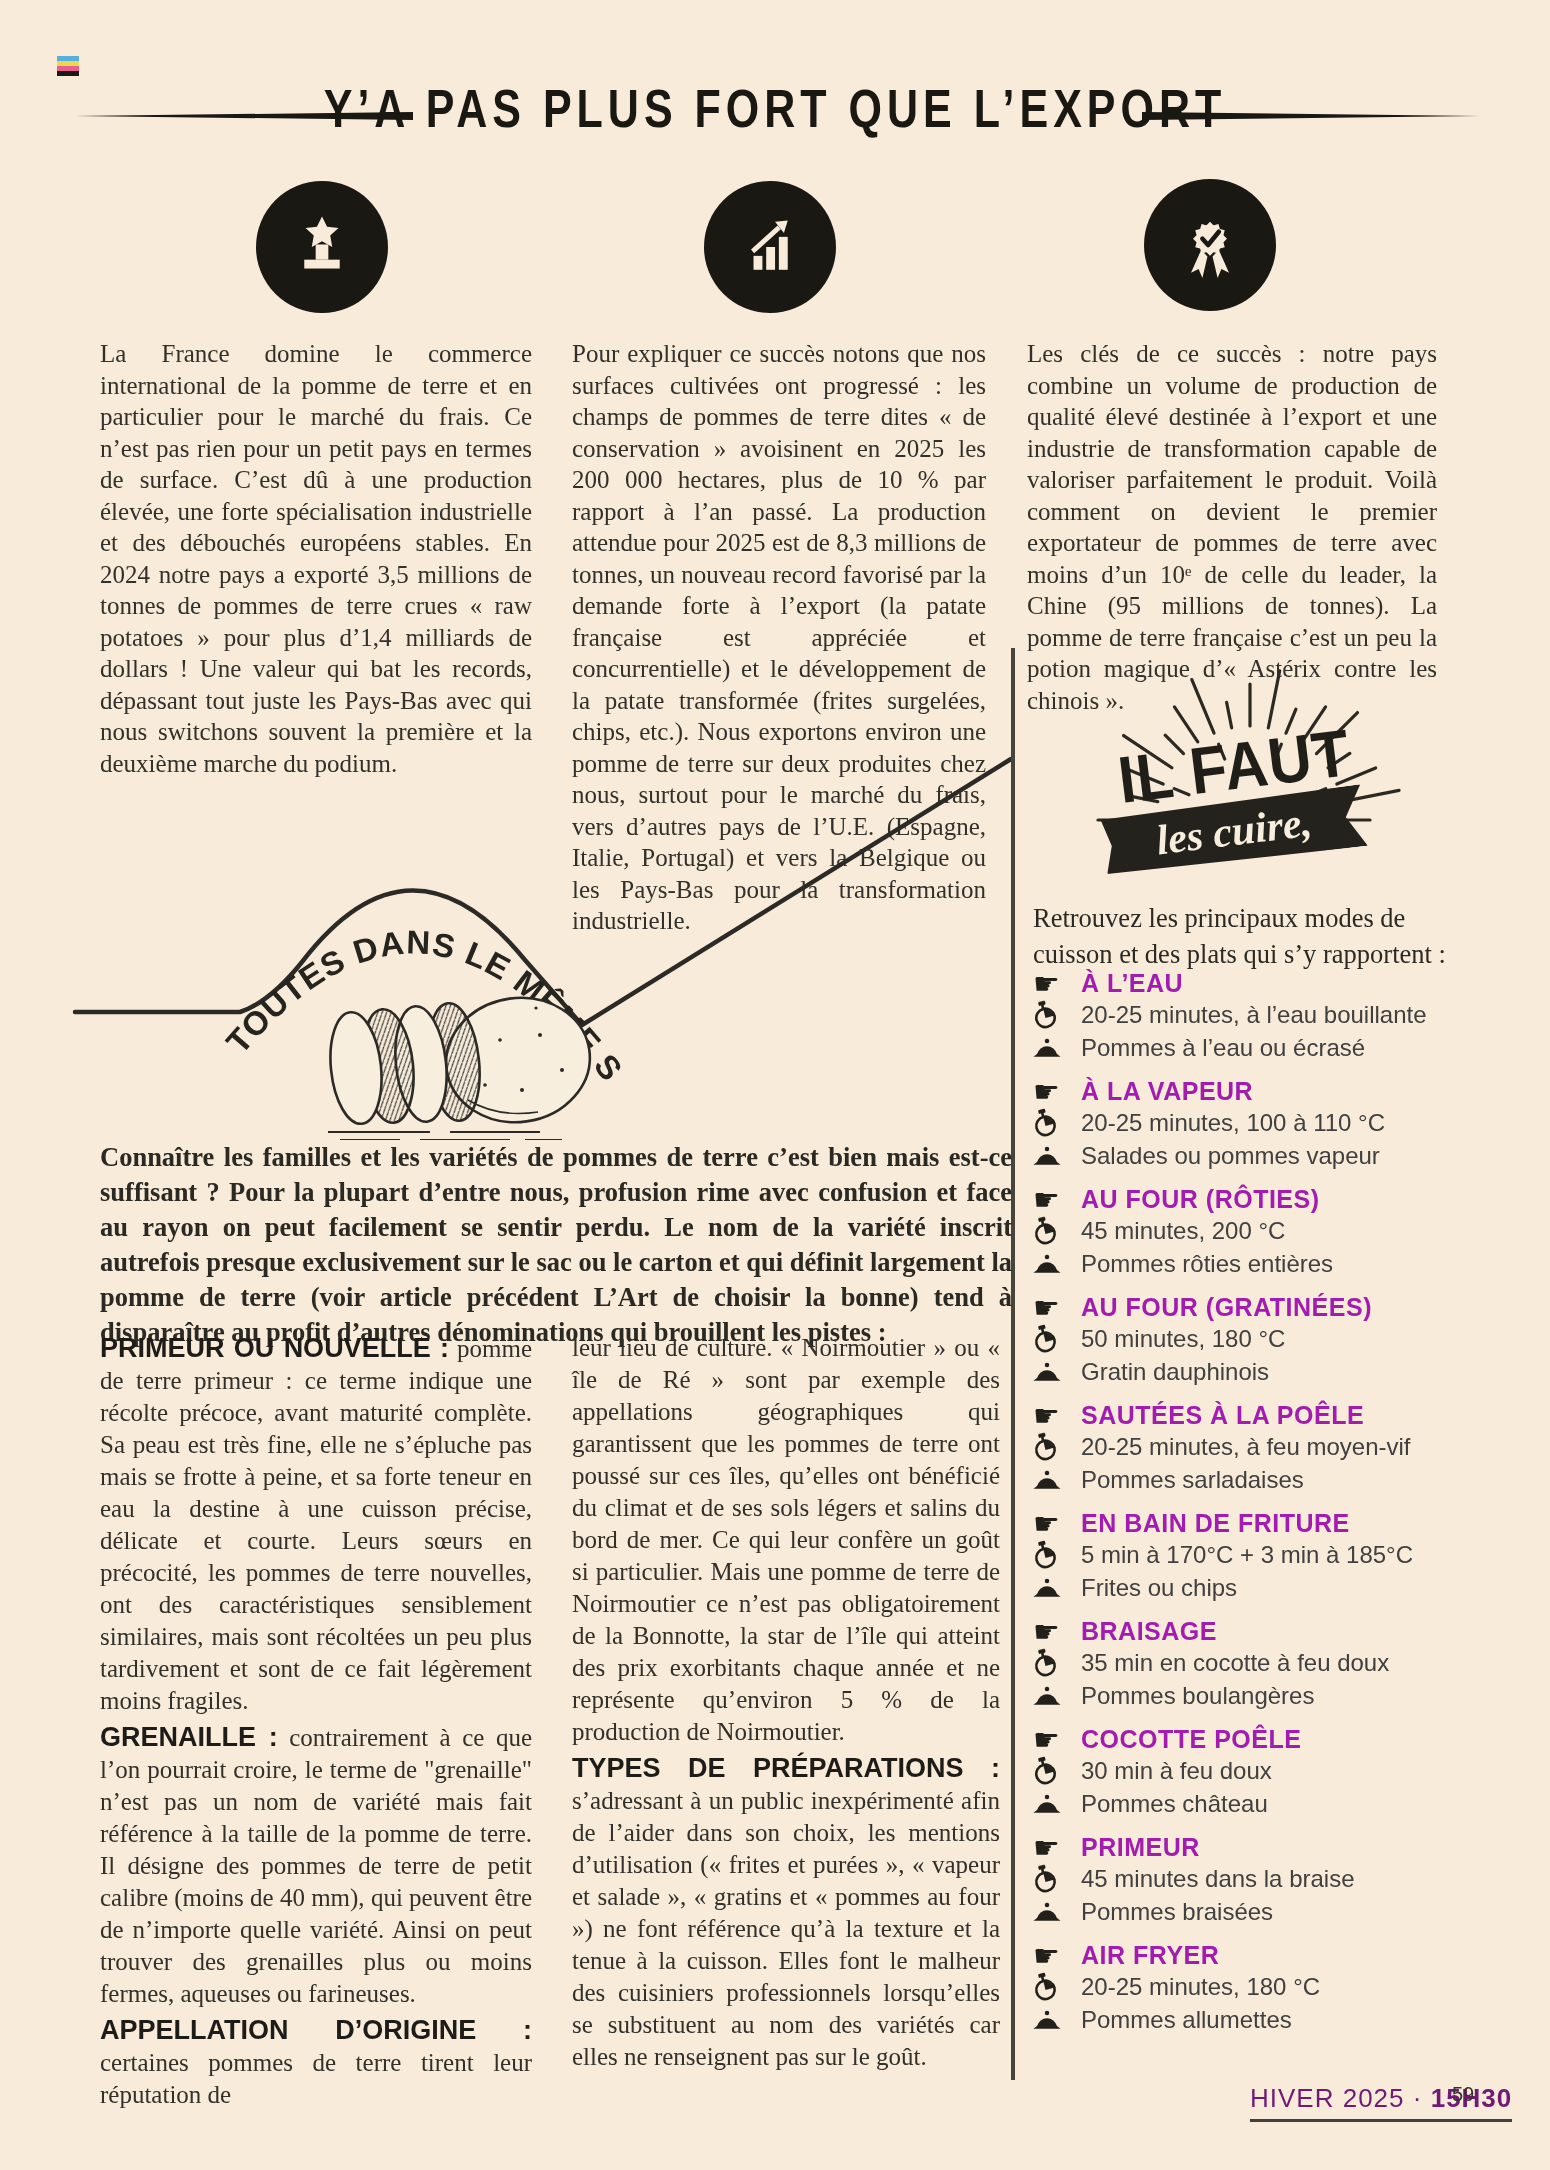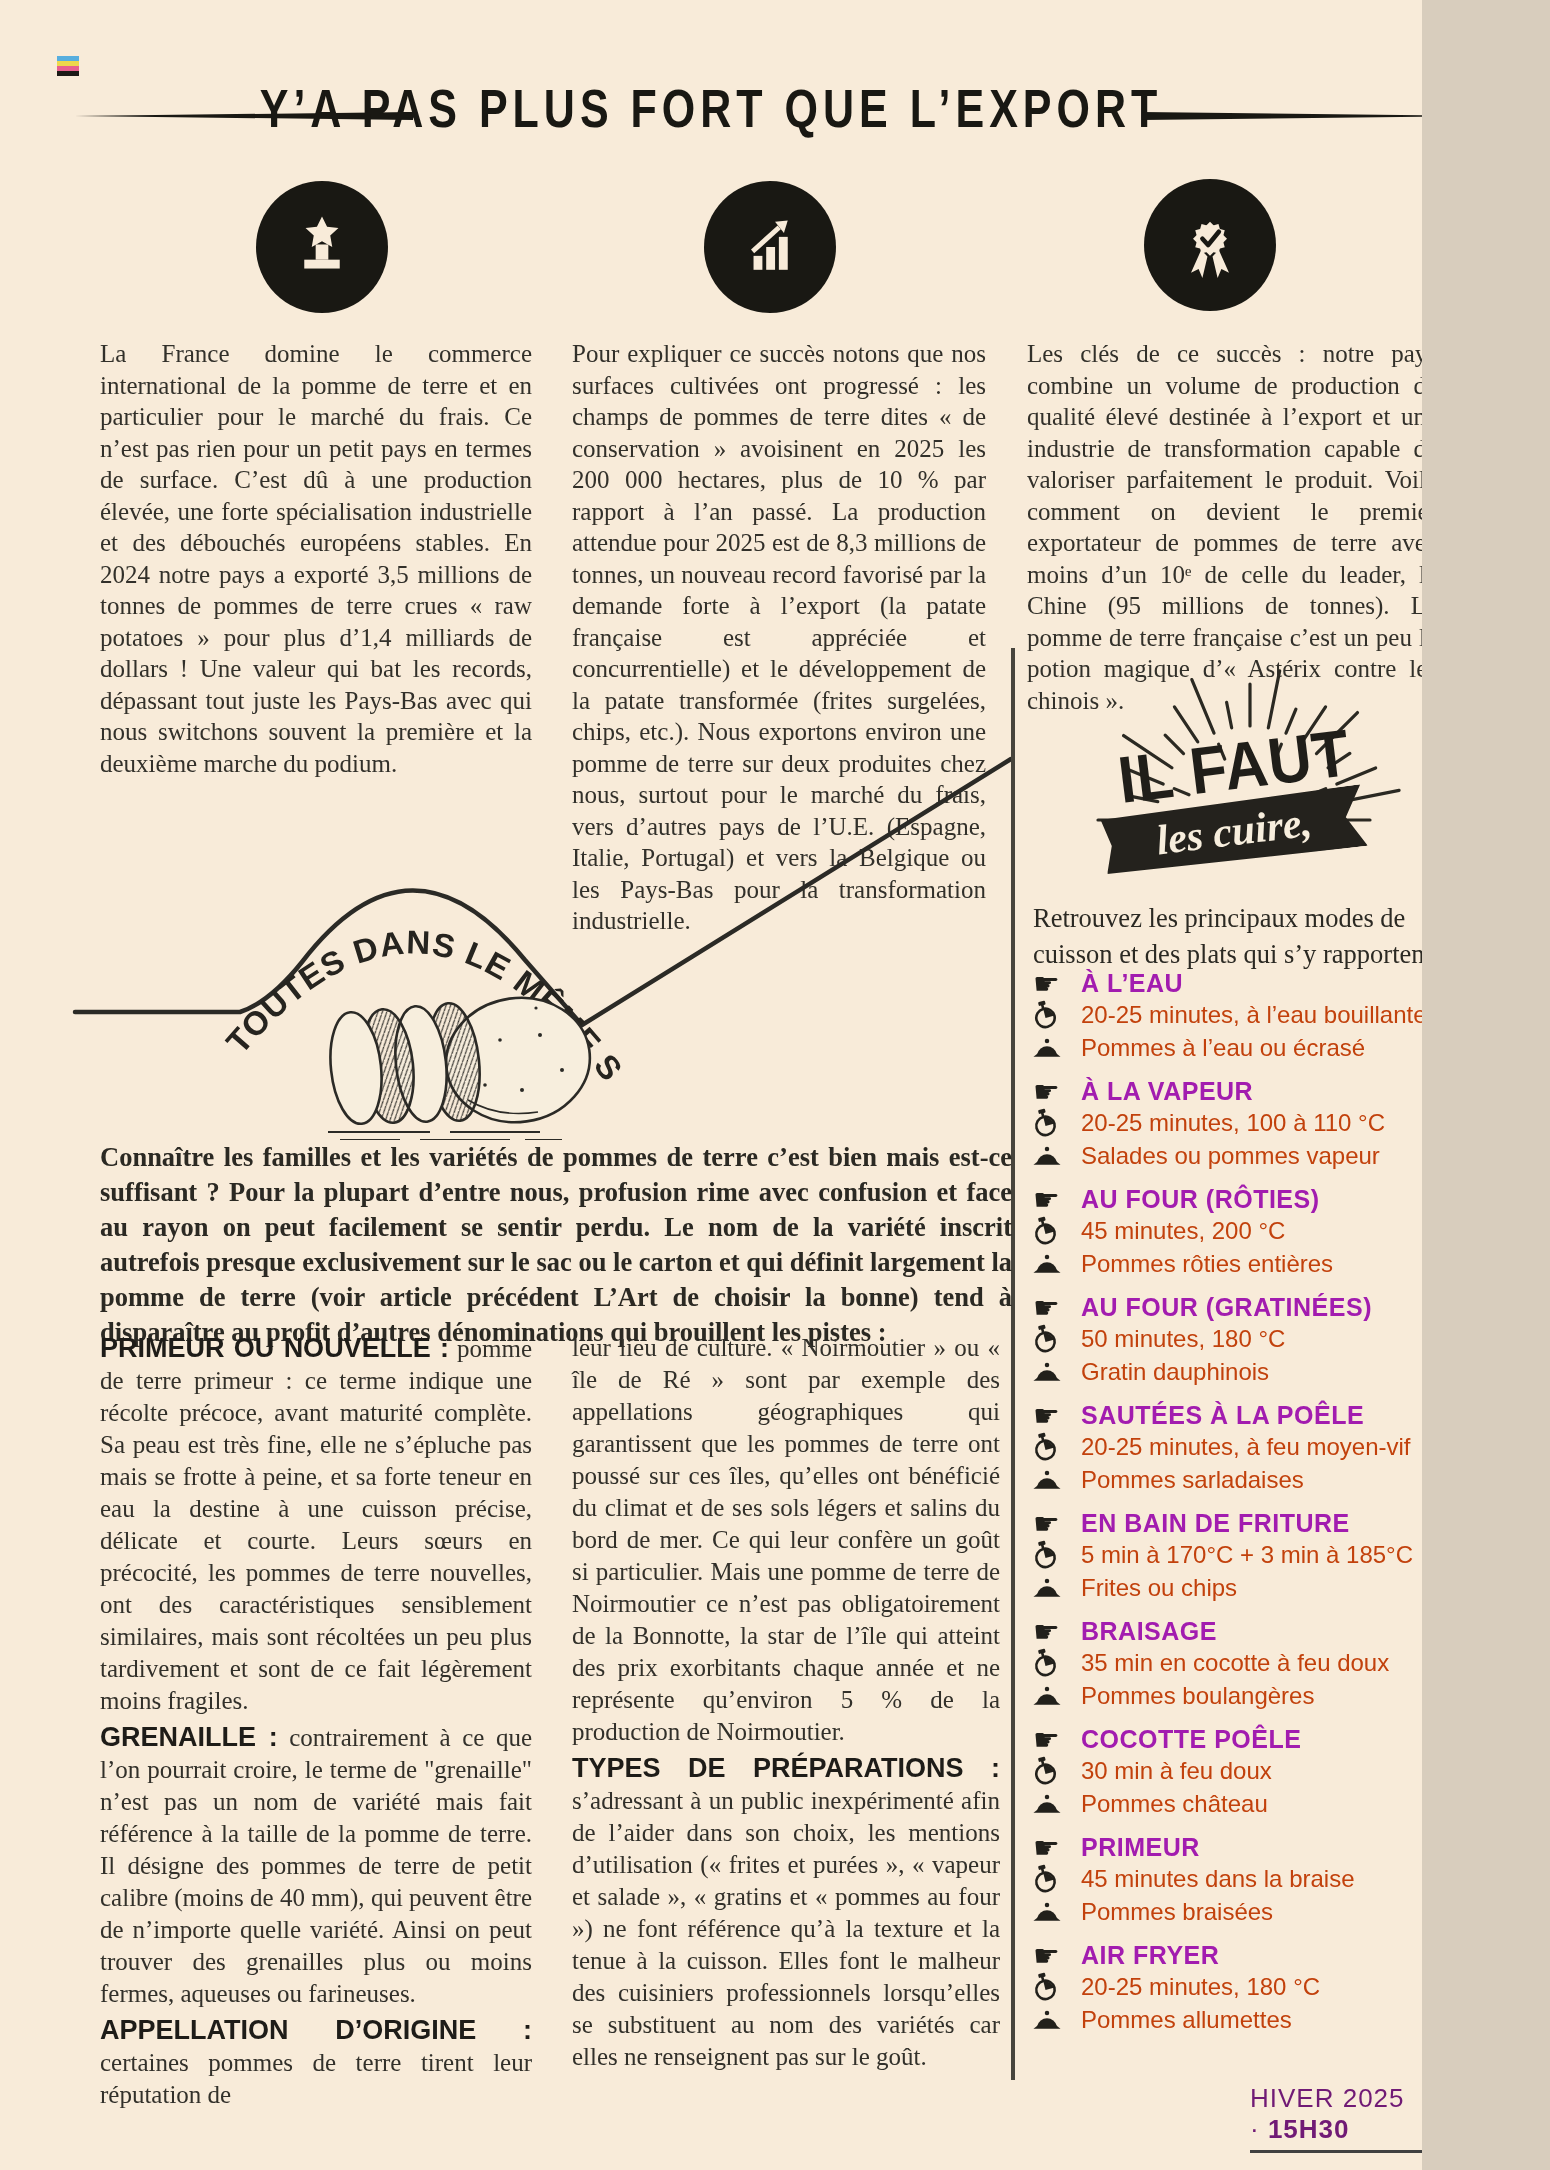--- a/index.html
+++ b/index.html
@@ -1,17 +1,17 @@
 <!DOCTYPE html>
 <html><head>
 <meta charset="utf-8">
 <style>
   html,body{margin:0;padding:0;background:#d8cdbd;}
-  .page{position:relative;width:1390px;height:2170px;background:#f8ebd9;overflow:hidden;
-        font-family:"Liberation Serif","DejaVu Serif",serif;color:#32302a;padding-left:32px;}
+  .page{position:relative;width:1550px;height:2170px;background:#f8ebd9;overflow:hidden;
+        font-family:"Liberation Serif","DejaVu Serif",serif;color:#32302a;}
   .abs{position:absolute;}
   .serif{font-family:"Liberation Serif","DejaVu Serif",serif;text-align:justify;}
 
   
   .regmark{left:57px;top:56px;width:22px;height:21px;}
   .regmark div{height:5px;}
 
   
   .hline{top:112px;height:8px;background:#191813;}
   .hline.l{left:75px;width:338px;clip-path:polygon(0 50%,100% 0,100% 100%);}
@@ -47,21 +47,21 @@
   .retrouvez{left:1033px;top:900px;width:430px;font-size:26.5px;line-height:36px;text-align:left;color:#2b2923;}
 
   
   .modes{left:1033px;top:968px;width:470px;}
   .mode{margin-bottom:12px;}
   .mrow{display:flex;align-items:center;}
   .mi{width:48px;flex:0 0 48px;display:flex;align-items:center;color:#22201b;}
   .hand{font-family:"DejaVu Sans",sans-serif;font-size:30px;line-height:30px;}
   .mname{font-family:"Liberation Sans","DejaVu Sans",sans-serif;font-weight:bold;font-size:25px;
          letter-spacing:.5px;color:#a21caf;line-height:31px;}
-  .mtxt{font-family:"Liberation Sans","DejaVu Sans",sans-serif;font-size:24px;color:#c2410c;line-height:32.5px;}
+  .mtxt{font-family:"Liberation Sans","DejaVu Sans",sans-serif;font-size:24px;color:#404040;line-height:32.5px;}
 
   
   .intro{left:100px;top:1140px;width:912px;font-size:26.5px;line-height:35px;font-weight:bold;color:#2b2923;}
   .dcol{top:1332px;font-size:25px;line-height:32px;}
   .d1{left:100px;width:432px;}
   .d2{left:572px;width:428px;}
   .dcol p{margin:0 0 4px 0;}
   .term{font-family:"Liberation Sans","DejaVu Sans",sans-serif;font-weight:800;font-size:27px;color:#1e1c18;}
 
   

